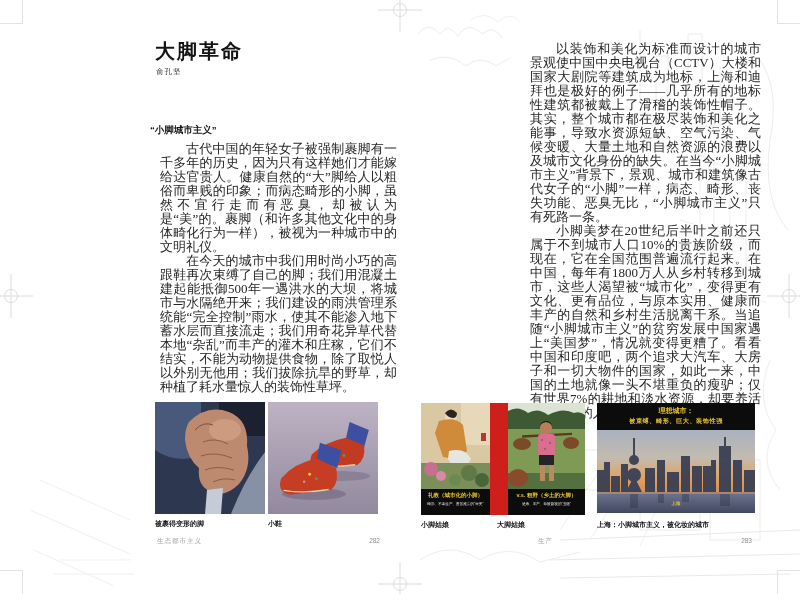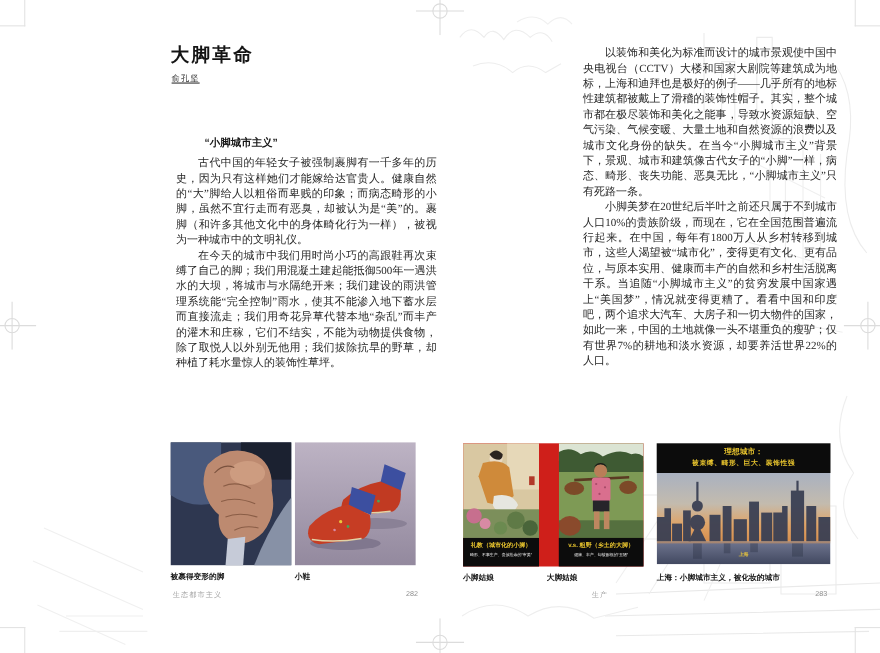--- a/index.html
+++ b/index.html
@@ -6,26 +6,26 @@
   body{
     width:800px;height:594px;position:relative;background:#ffffff;overflow:hidden;
     font-family:"Liberation Sans","DejaVu Sans",sans-serif;color:#222;
   }
   .abs{position:absolute;}
   
   .cropline{position:absolute;background:#e3e3e3;}
   .regmark{position:absolute;width:44px;height:44px;}
   .regmark svg{display:block;}
   
-  .page-title{font-size:17px;font-weight:bold;color:#141414;letter-spacing:2px;}
-  .author{font-size:7.5px;color:#333;letter-spacing:1px;text-decoration:underline;}
-  .section-heading{font-size:9.5px;font-weight:bold;color:#141414;margin-left:36px;}
+  .page-title{font-size:20px;font-weight:bold;color:#141414;letter-spacing:2px;}
+  .author{font-size:7.5px;color:#333;letter-spacing:1px;}
+  .section-heading{font-size:9.5px;font-weight:bold;color:#141414;}
   .body-text{
     font-family:"Liberation Serif","DejaVu Serif",serif;
-    font-size:10px;line-height:14px;text-align:justify;color:#262626;
+    font-size:13px;line-height:14px;text-align:justify;color:#262626;
   }
   .body-text p{margin:0;text-indent:2em;}
   .fig-caption{font-size:7px;font-weight:bold;color:#141414;}
   .footer-text{font-size:6.5px;color:#a2a2a2;letter-spacing:1px;}
   .pagenum{font-size:6.5px;color:#8f8f8f;text-align:right;}
   
   .covers{width:164px;height:112px;background:#cf1f1a;}
   .covers .img{position:absolute;top:0;height:86px;}
   .banner{position:absolute;top:86px;height:26px;background:#0c0c0c;text-align:center;overflow:hidden;}
   .banner .yellow{font-size:5.5px;font-weight:bold;color:#e8c42e;margin-top:3px;white-space:nowrap;}

